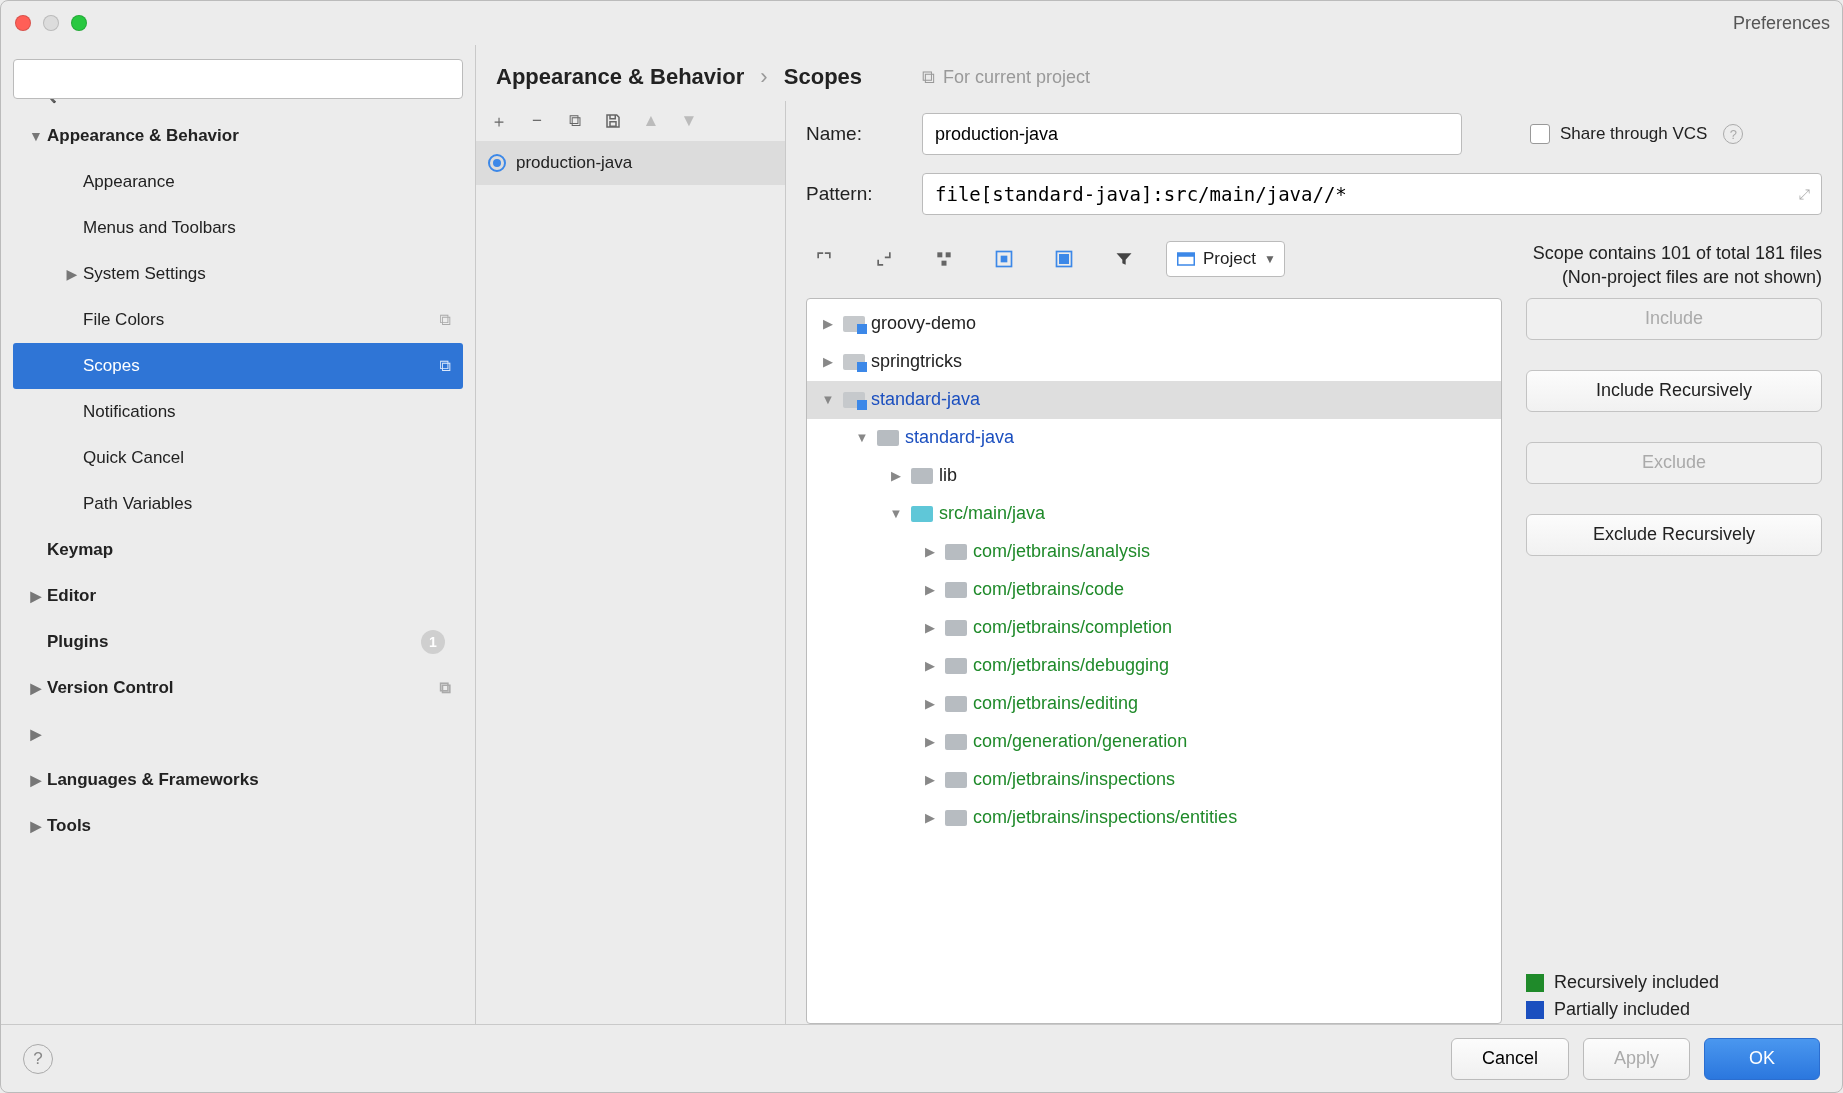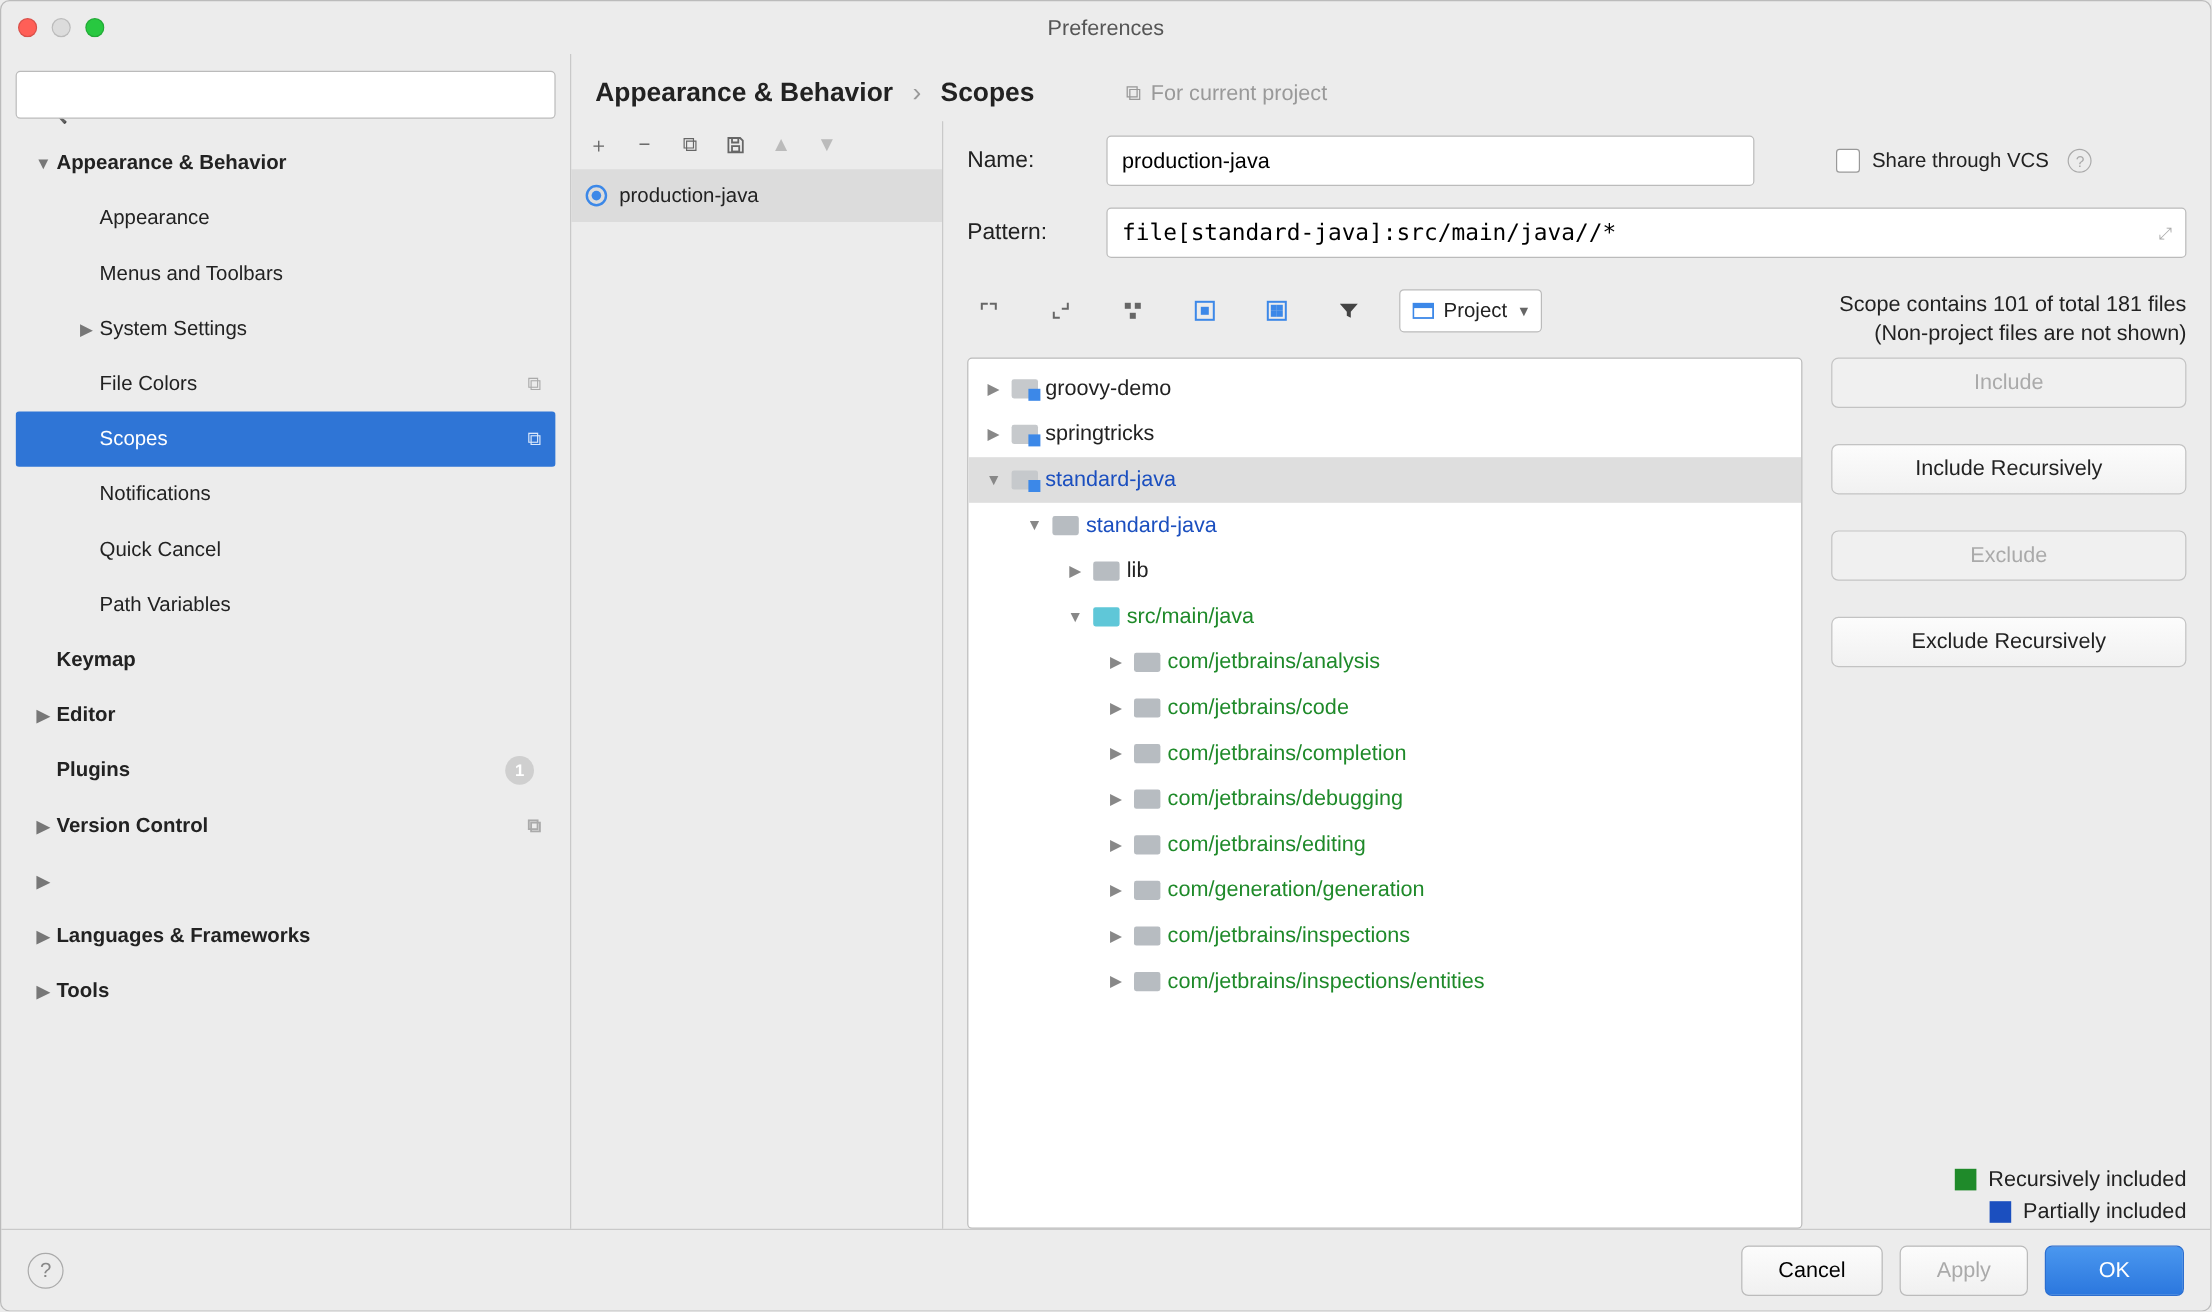--- a/index.html
+++ b/index.html
@@ -6,21 +6,21 @@
 body { font-family: -apple-system, "Helvetica Neue", Arial, sans-serif; font-size: 17px; color: #222; background: #ececec; }
 
 .window { width: 1843px; height: 1093px; margin: 0 auto; background: #ececec; display: flex; flex-direction: column; border: 1px solid #bbb; border-radius: 8px; overflow: hidden; position: relative; }
 
 .titlebar { height: 44px; display: flex; align-items: center; padding: 0 14px; position: relative; }
 .traffic { display: flex; gap: 12px; }
 .dot { width: 16px; height: 16px; border-radius: 50%; border: 1px solid rgba(0,0,0,0.15); }
 .dot.red { background: #ff5f57; }
 .dot.gray { background: #dcdcdc; }
 .dot.green { background: #28c840; }
-.title-text { position: absolute; left: 0; right: 0; text-align: center; color: #555; font-size: 18px; }
+.title-text { position: absolute; left: 0; right: 12px; text-align: right; color: #555; font-size: 18px; }
 
 .body { flex: 1; display: flex; }
 
 
 .sidebar { width: 474px; padding: 14px 12px 0 12px; display: flex; flex-direction: column; }
 .search-wrap { margin-bottom: 14px; }
 .search { width: 100%; height: 40px; border: 1px solid #bbb; border-radius: 4px; background: #fff; padding: 0 36px; font-size: 17px; position: relative; }
 .search-icon { position: absolute; left: 24px; top: 26px; color: #999; font-size: 16px; }
 
 .tree { flex: 1; overflow: auto; }
@@ -34,21 +34,21 @@
 .count-badge { background: #cfcfcf; color: #fff; border-radius: 50%; width: 24px; height: 24px; display: inline-flex; align-items: center; justify-content: center; font-size: 14px; margin-right: 8px; }
 
 .ind1 { padding-left: 12px; }
 .ind2 { padding-left: 48px; }
 
 
 .vdiv { width: 1px; background: #c9c9c9; }
 
 
 .main { flex: 1; display: flex; flex-direction: column; padding: 0 0 0 0; }
-.header-row { display: flex; align-items: center; height: 56px; padding: 8px 20px 0 20px; gap: 16px; }
+.header-row { display: flex; align-items: center; height: 56px; padding: 8px 20px 0 20px; }
 .breadcrumb { font-size: 22px; font-weight: 700; }
 .bc-sep { color: #999; margin: 0 10px; font-weight: 400; }
 .for-proj { color: #999; margin-left: 60px; font-size: 18px; font-weight: 400; display: inline-flex; align-items: center; gap: 8px; }
 
 .split { flex: 1; display: flex; }
 .middle-col { width: 310px; border-right: 1px solid #c9c9c9; display: flex; flex-direction: column; }
 .toolbar-small { height: 40px; display: flex; align-items: center; gap: 12px; padding: 0 10px; }
 .tb-btn { width: 26px; height: 26px; display: inline-flex; align-items: center; justify-content: center; color: #666; cursor: pointer; }
 .tb-btn.dim { color: #bbb; }
 .scope-item { height: 44px; display: flex; align-items: center; gap: 10px; padding: 0 12px; background: #dcdcdc; }
@@ -87,21 +87,21 @@
 .folder-icon.mod::after { content:""; position:absolute; right:-2px; bottom:-2px; width:10px; height:10px; background:#3c88e8; }
 .ft-label { font-size: 18px; }
 .c-blue { color: #1b4fbf; }
 .c-green { color: #1f8a2a; }
 
 .side-buttons { width: 296px; display: flex; flex-direction: column; gap: 30px; }
 .sbtn { height: 42px; border: 1px solid #c3c3c3; border-radius: 6px; background: linear-gradient(#fcfcfc,#f1f1f1); display: flex; align-items: center; justify-content: center; font-size: 18px; cursor: pointer; }
 .sbtn.disabled { color: #aaa; background: #f0f0f0; }
 
 .legend { margin-top: auto; padding: 8px 0 4px 0; }
-.leg-row { display: flex; align-items: center; gap: 10px; font-size: 18px; margin-top: 6px; justify-content: flex-end; }
+.leg-row { display: flex; align-items: center; gap: 10px; font-size: 18px; margin-top: 6px; }
 .sq { width: 18px; height: 18px; }
 .sq.green { background: #1f8a2a; }
 .sq.blue { background: #1b4fbf; }
 
 .footer { height: 68px; border-top: 1px solid #c9c9c9; display: flex; align-items: center; padding: 0 22px; gap: 14px; }
 .footer .help { width: 30px; height: 30px; border: 1.5px solid #aaa; border-radius: 50%; display: flex; align-items: center; justify-content: center; color: #888; cursor: pointer; }
 .spacer { flex: 1; }
 .fbtn { height: 42px; padding: 0 30px; border: 1px solid #bbb; border-radius: 6px; background: linear-gradient(#fcfcfc,#f0f0f0); font-size: 18px; cursor: pointer; }
 .fbtn.disabled { color: #aaa; text-align: center; }
 .fbtn.primary { background: linear-gradient(#4a97ef,#2b77de); color: #fff; border-color: #2b6ed0; padding: 0 44px; }

